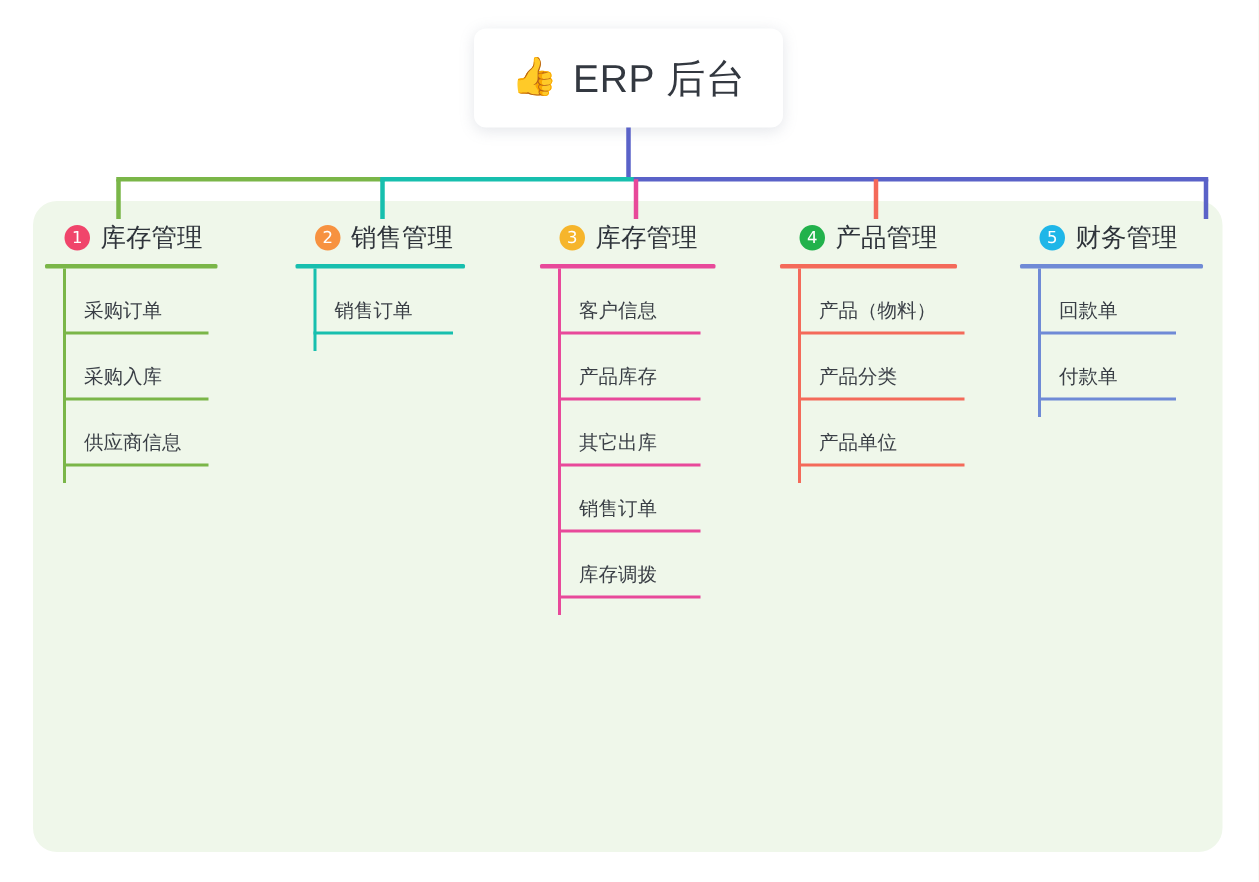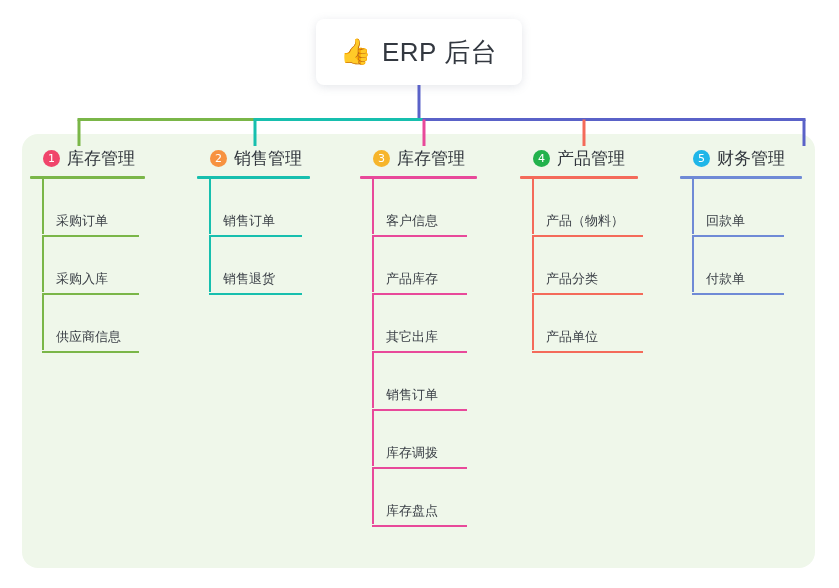--- a/index.html
+++ b/index.html
@@ -103,21 +103,21 @@
     height: 3px;
     border-radius: 1px;
   }
 
   .leaf-list {
     position: relative;
     margin-top: 0;
   }
   .leaf {
     position: relative;
-    height: 58px;
+    height: 44px;
   }
   .leaf-label {
     position: absolute;
     left: 26px;
     bottom: 7px;
     font-size: 13px;
     color: #3a3f46;
     white-space: nowrap;
   }
   .leaf-underline {
@@ -187,25 +187,20 @@
           <span class="badge" style="background: rgb(247, 146, 64);">2</span>
           <span class="col-title">销售管理</span>
         </div>
         <div class="col-rule" style="background: rgb(23, 191, 174); width: 113px;"></div>
         <div class="leaf-list">
           <div class="leaf">
             <div class="leaf-spine" style="background: rgb(23, 191, 174); height: 55px;"></div>
             <div class="leaf-label">销售订单</div>
             <div class="leaf-underline" style="background: rgb(23, 191, 174); width: 93px;"></div>
           </div>
-          <div class="leaf">
-            <div class="leaf-spine" style="background: rgb(23, 191, 174); height: 55px;"></div>
-            <div class="leaf-label">销售退货</div>
-            <div class="leaf-underline" style="background: rgb(23, 191, 174); width: 93px;"></div>
-          </div>
         </div>
       </div>
       <div class="column" style="left: 360px; width: 160px;">
         <div class="col-head">
           <span class="badge" style="background: rgb(246, 181, 43);">3</span>
           <span class="col-title">库存管理</span>
         </div>
         <div class="col-rule" style="background: rgb(232, 73, 154); width: 117px;"></div>
         <div class="leaf-list">
           <div class="leaf">
@@ -224,25 +219,20 @@
             <div class="leaf-underline" style="background: rgb(232, 73, 154); width: 95px;"></div>
           </div>
           <div class="leaf">
             <div class="leaf-spine" style="background: rgb(232, 73, 154); height: 55px;"></div>
             <div class="leaf-label">销售订单</div>
             <div class="leaf-underline" style="background: rgb(232, 73, 154); width: 95px;"></div>
           </div>
           <div class="leaf">
             <div class="leaf-spine" style="background: rgb(232, 73, 154); height: 55px;"></div>
             <div class="leaf-label">库存调拨</div>
-            <div class="leaf-underline" style="background: rgb(232, 73, 154); width: 95px;"></div>
-          </div>
-          <div class="leaf">
-            <div class="leaf-spine" style="background: rgb(232, 73, 154); height: 55px;"></div>
-            <div class="leaf-label">库存盘点</div>
             <div class="leaf-underline" style="background: rgb(232, 73, 154); width: 95px;"></div>
           </div>
         </div>
       </div>
       <div class="column" style="left: 520px; width: 160px;">
         <div class="col-head">
           <span class="badge" style="background: rgb(34, 178, 76);">4</span>
           <span class="col-title">产品管理</span>
         </div>
         <div class="col-rule" style="background: rgb(244, 106, 90); width: 118px;"></div>

